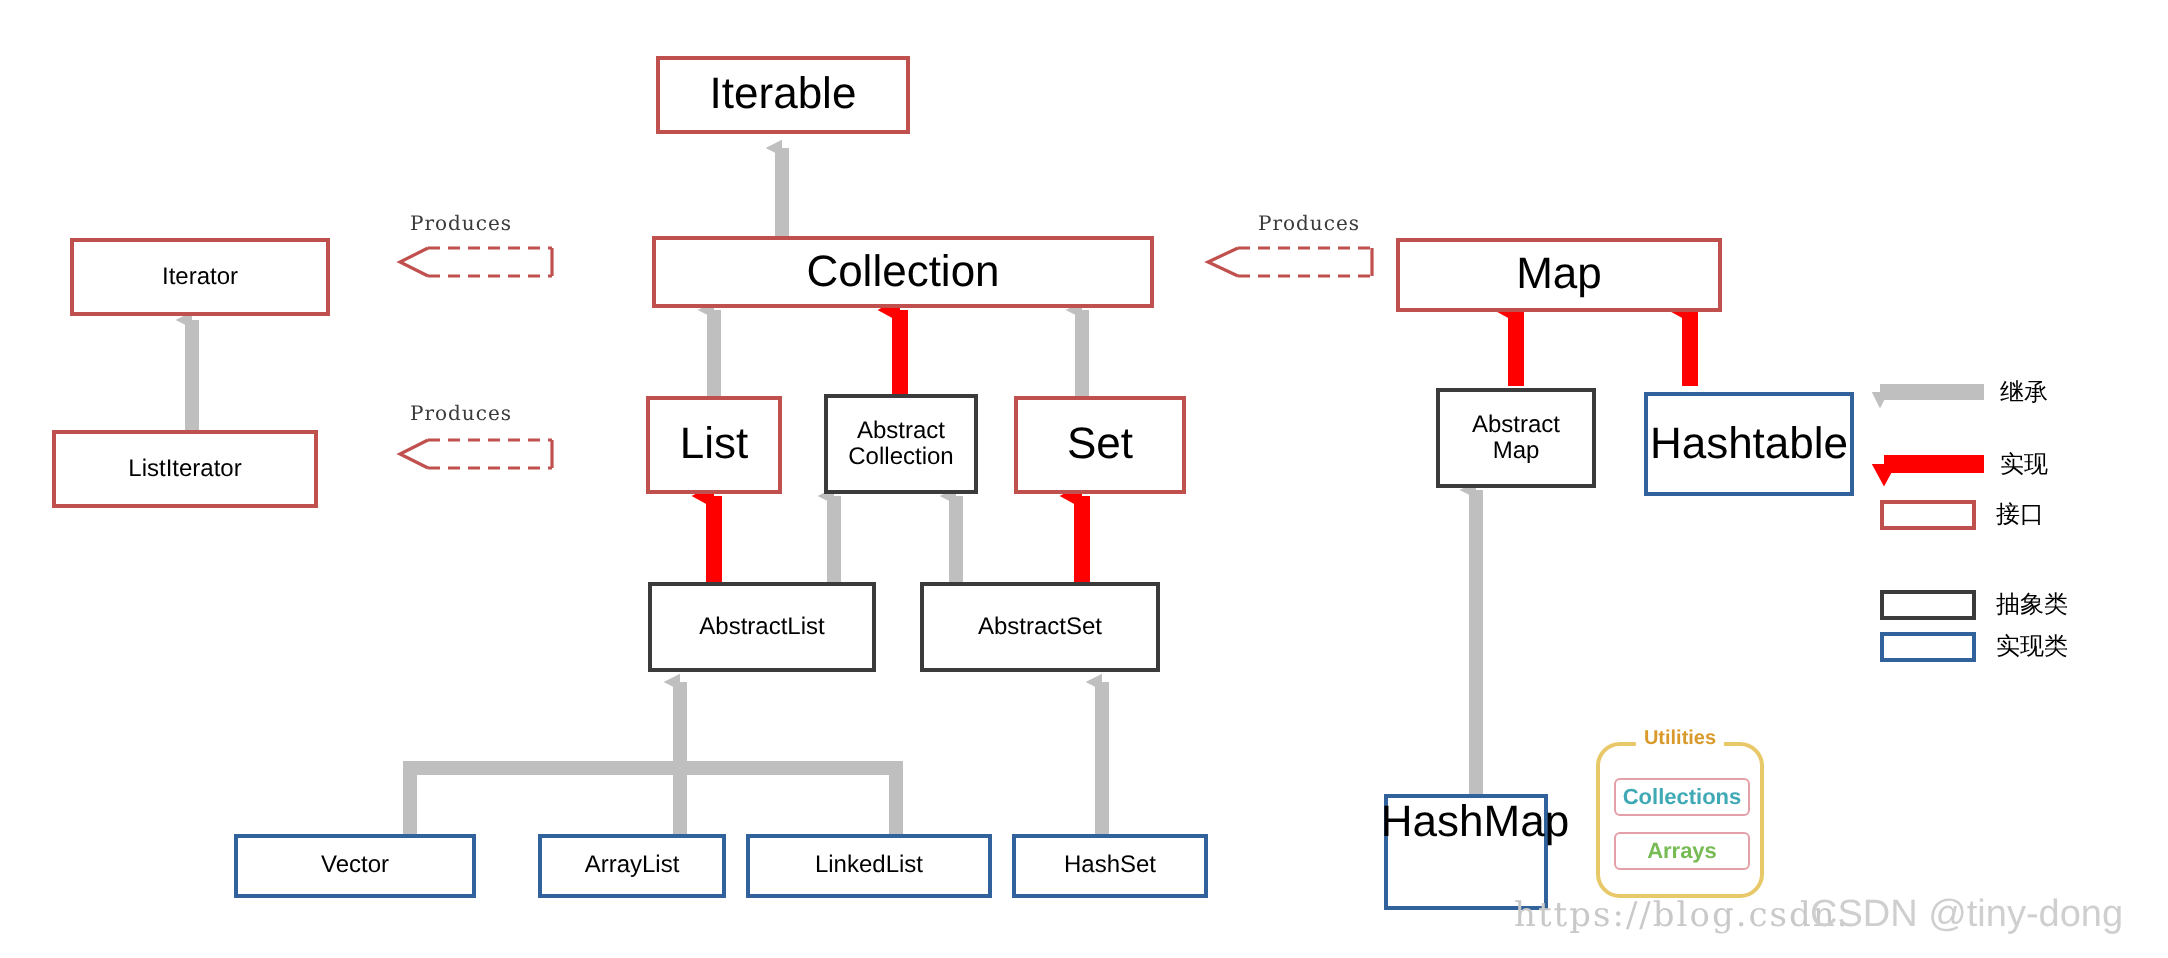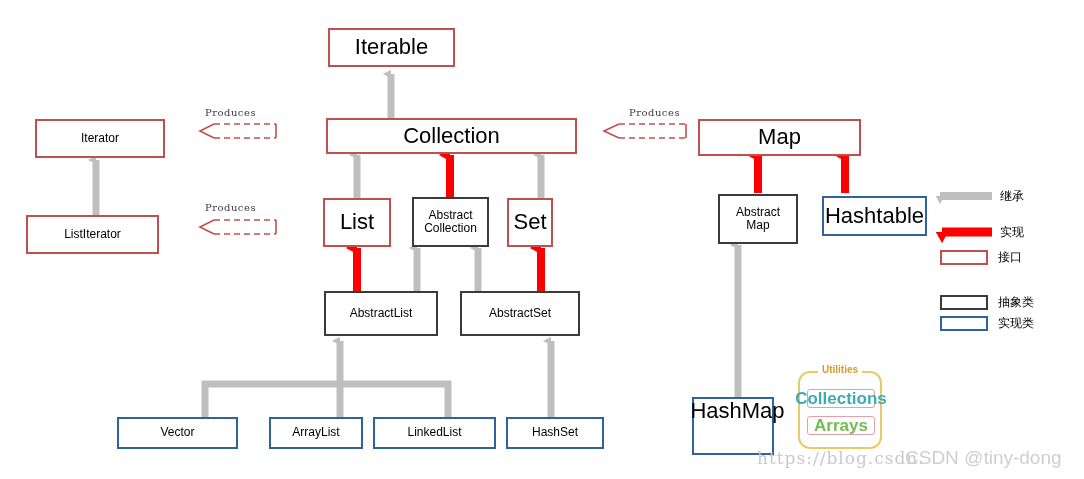--- a/index.html
+++ b/index.html
@@ -58,21 +58,21 @@
   }
   #utilities .u-title{
     position:absolute;top:-9px;left:50%;transform:translateX(-50%);
     background:#fff;padding:0 4px;color:#d99a2b;font-size:10px;font-weight:bold;
     white-space:nowrap;
   }
   .u-item{
     position:absolute;left:7px;width:68px;height:19px;
     border:1px solid #e4a0a8;border-radius:3px;box-sizing:border-box;
     display:flex;align-items:center;justify-content:center;
-    font-size:17px;font-weight:bold;background:#fff;
+    font-size:11px;font-weight:bold;background:#fff;
   }
   #u-collections{top:16px;color:#3fa9b5;}
   #u-arrays{top:43px;color:#77bb55;}
 
   .watermark{
     position:absolute;z-index:5;white-space:nowrap;
     color:#c9c9c9;
     pointer-events:none;
   }
   #wm-url{
@@ -205,21 +205,21 @@
 
   <div class="node iface big" style="left:323px;top:198px;width:68px;height:49px;">
     <span>List</span>
   </div>
 
   <div class="node abstract small" style="left:412px;top:197px;width:77px;height:50px;flex-direction:column;">
     <span>Abstract</span>
     <span>Collection</span>
   </div>
 
-  <div class="node iface big" style="left:507px;top:198px;width:46px;height:49px;">
+  <div class="node iface big" style="left:507px;top:198px;width:86px;height:49px;">
     <span>Set</span>
   </div>
 
   <div class="node abstract small" style="left:324px;top:291px;width:114px;height:45px;">
     <span>AbstractList</span>
   </div>
 
   <div class="node impl mid" style="left:117px;top:417px;width:121px;height:32px;">
     <span>Vector</span>
   </div>
@@ -242,21 +242,21 @@
 
   <div class="node iface big" style="left:698px;top:119px;width:163px;height:37px;">
     <span>Map</span>
   </div>
 
   <div class="node abstract small" style="left:718px;top:194px;width:80px;height:50px;flex-direction:column;">
     <span>Abstract</span>
     <span>Map</span>
   </div>
 
-  <div class="node impl big" style="left:822px;top:196px;width:105px;height:40px;">
+  <div class="node impl big" style="left:822px;top:196px;width:105px;height:52px;">
     <span>Hashtable</span>
   </div>
 
   <div class="node impl big" style="left:692px;top:397px;width:82px;height:58px;flex-direction:row;align-items:flex-start;padding-left:9px;">
     <span>Hash</span>
     <span>Map</span>
   </div>
 
   <div class="plabel" style="left:205px;top:107px;">Produces</div>
   <div class="plabel" style="left:205px;top:202px;">Produces</div>

